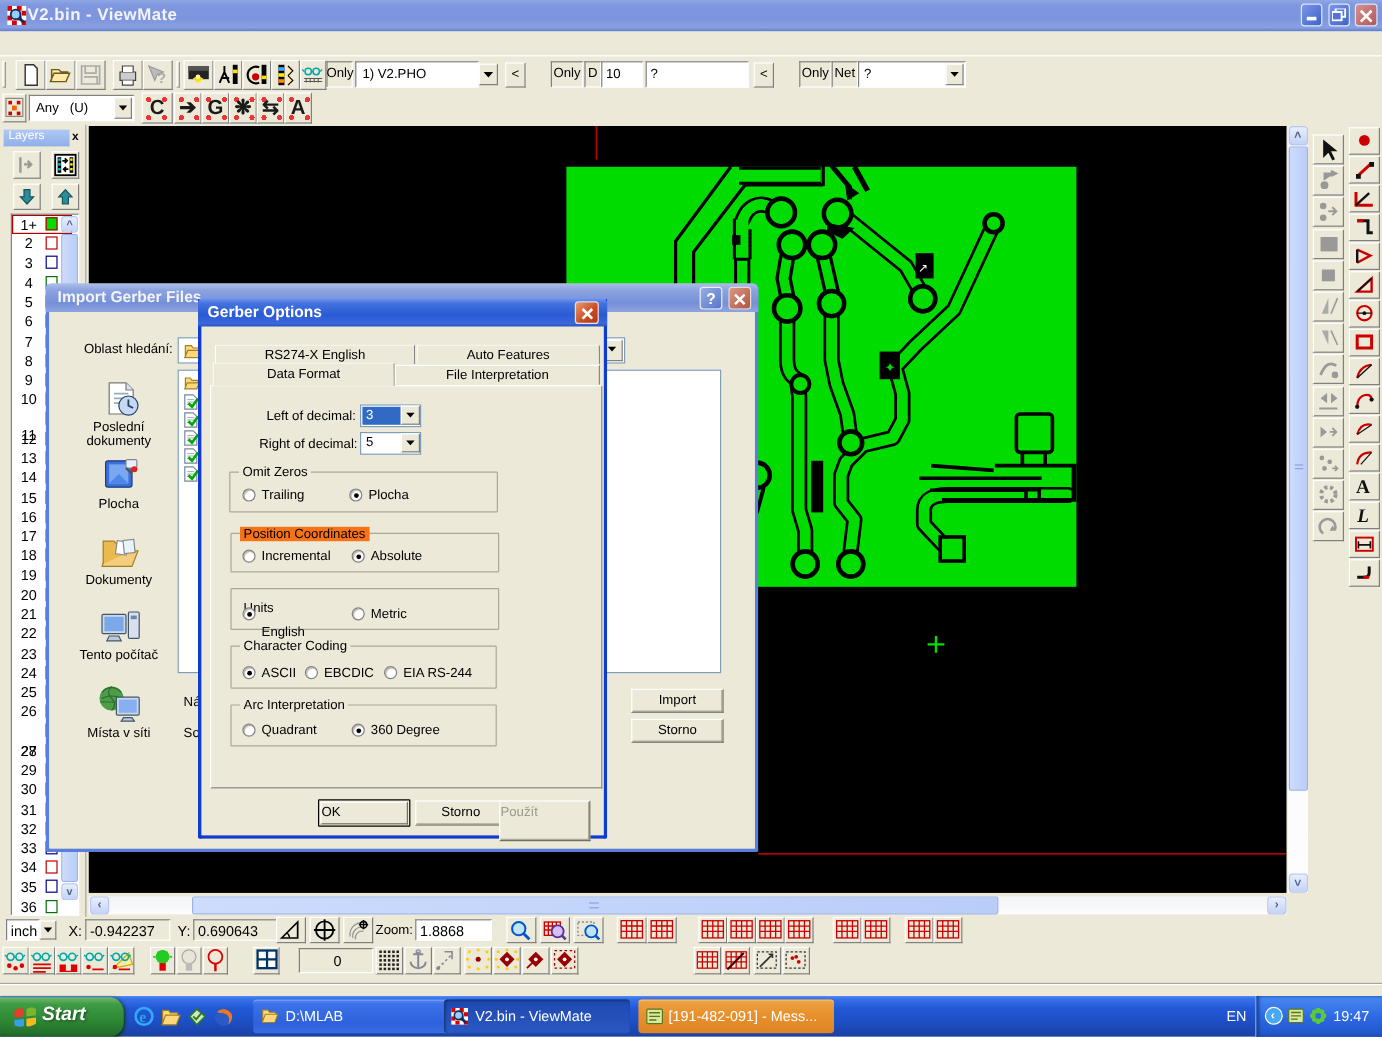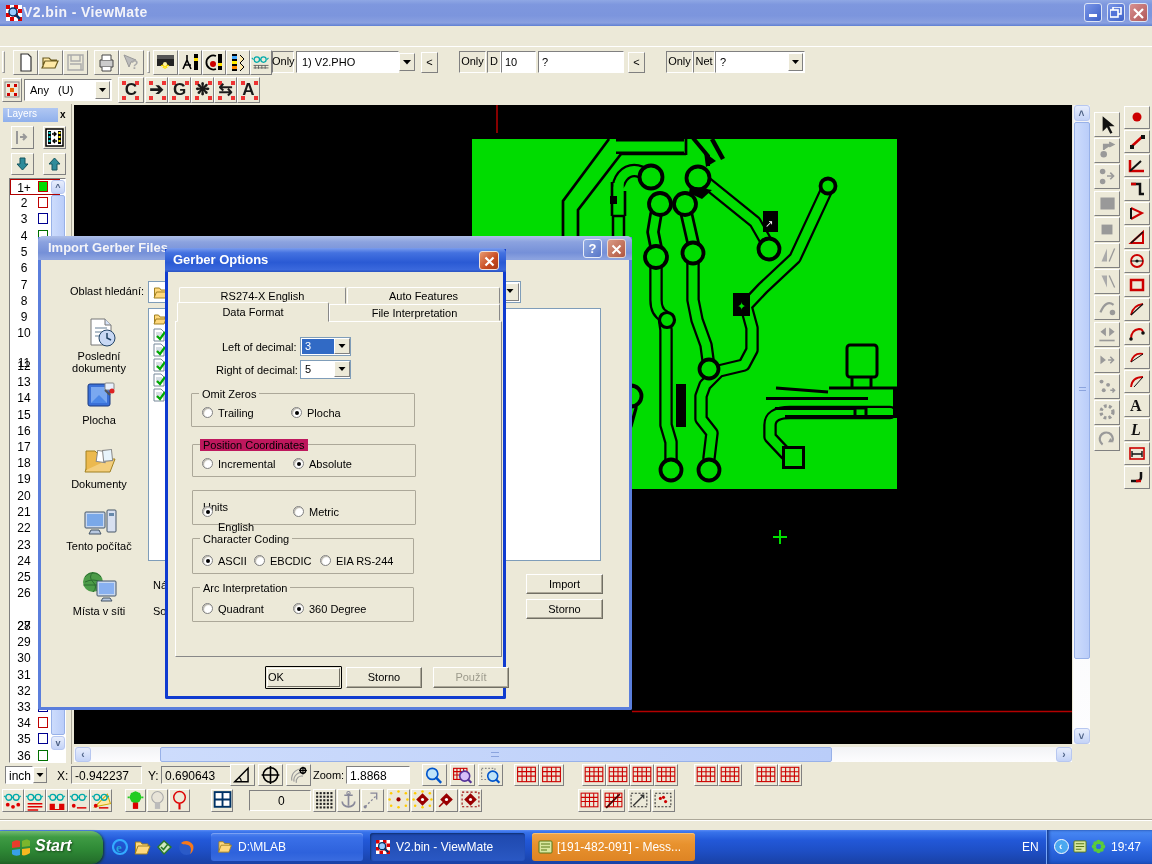--- a/index.html
+++ b/index.html
@@ -634,21 +634,21 @@
       </div>
  <div class="abs" style="left:23px;top:144px;width:224px;height:34px;border:1px solid #ACA899;border-radius:1px"></div>
       <span class="lbl" style="left:31px;top:139px;background:#ECE9D8;padding:0 3px">Omit Zeros</span>
       <div style="position:absolute;left:34px;top:158px;width:11px;height:11px;border-radius:50%;background:#fff;border:1px solid #808080;box-shadow:inset 1px 1px 1px #B8B4A8"></div>
       <span class="lbl" style="left:50px;top:158px">Trailing</span>
       <div style="position:absolute;left:123px;top:158px;width:11px;height:11px;border-radius:50%;background:#fff;border:1px solid #808080;box-shadow:inset 1px 1px 1px #B8B4A8">
         <div style="position:absolute;left:3px;top:3px;width:4px;height:4px;border-radius:50%;background:#000"></div>
       </div>
       <span class="lbl" style="left:139px;top:158px">Plocha</span>
  <div class="abs" style="left:24px;top:195px;width:224px;height:33px;border:1px solid #ACA899;border-radius:1px"></div>
-      <span class="lbl" style="left:32px;top:190px;background:#be185d;padding:0 3px">Position Coordinates</span>
+      <span class="lbl" style="left:32px;top:190px;background:#f97316;padding:0 3px">Position Coordinates</span>
       <div style="position:absolute;left:34px;top:209px;width:11px;height:11px;border-radius:50%;background:#fff;border:1px solid #808080;box-shadow:inset 1px 1px 1px #B8B4A8"></div>
       <span class="lbl" style="left:50px;top:209px">Incremental</span>
       <div style="position:absolute;left:125px;top:209px;width:11px;height:11px;border-radius:50%;background:#fff;border:1px solid #808080;box-shadow:inset 1px 1px 1px #B8B4A8">
         <div style="position:absolute;left:3px;top:3px;width:4px;height:4px;border-radius:50%;background:#000"></div>
       </div>
       <span class="lbl" style="left:141px;top:209px">Absolute</span>
  <div class="abs" style="left:24px;top:241px;width:224px;height:35px;border:1px solid #ACA899;border-radius:1px"></div>
       <span class="lbl" style="left:32px;top:252px;background:#ECE9D8;padding:0 3px">Units</span>
       <div style="position:absolute;left:34px;top:257px;width:11px;height:11px;border-radius:50%;background:#fff;border:1px solid #808080;box-shadow:inset 1px 1px 1px #B8B4A8">
         <div style="position:absolute;left:3px;top:3px;width:4px;height:4px;border-radius:50%;background:#000"></div>
@@ -672,21 +672,21 @@
       <span class="lbl" style="left:50px;top:354px">Quadrant</span>
       <div style="position:absolute;left:125px;top:354px;width:11px;height:11px;border-radius:50%;background:#fff;border:1px solid #808080;box-shadow:inset 1px 1px 1px #B8B4A8">
         <div style="position:absolute;left:3px;top:3px;width:4px;height:4px;border-radius:50%;background:#000"></div>
       </div>
       <span class="lbl" style="left:141px;top:354px">360 Degree</span>
 
  <div class="abs" style="left:97px;top:417px;width:77px;height:23px;background:#ECE9D8;border:1px solid #000;border-radius:1px">
         <div style="position:absolute;left:1px;top:1px;right:1px;bottom:1px;border:1px solid;border-color:#fff #716F64 #716F64 #fff;text-align:left"><span style="position:relative;top:2px">OK</span></div>
       </div>
  <div class="btn2" style="left:178px;top:418px;width:76px;height:21px;text-align:center;border-color:#fff #716F64 #716F64 #fff;box-shadow:inset -1px -1px 0 #ACA899"><span style="position:relative;top:3px">Storno</span></div>
- <div class="btn2" style="left:265px;top:418px;width:76px;height:21px;text-align:center;border-color:#fff #716F64 #716F64 #fff;box-shadow:inset -1px -1px 0 #ACA899"><span style="position:relative;top:3px;color:#9C9A8C">Použít</span></div>
+ <div class="btn2" style="left:248px;top:418px;width:76px;height:34px;border-color:#fff #716F64 #716F64 #fff;box-shadow:inset -1px -1px 0 #ACA899"><span style="position:relative;top:3px;color:#9C9A8C">Použít</span></div>
 </div>
 
 <div class="abs" id="st1">
  <div class="fld2" style="left:5px;top:2px;width:28px;height:18px">
         <span style="position:absolute;left:3px;top:2px;font-size:12px">inch</span>
       </div>
  <div class="btn2" style="left:33px;top:3px;width:14px;height:16px"><svg width="12" height="14" viewBox="0 0 12 14">
           <path d="M2.5,5 l3.5,4 3.5,-4 z" fill="#000"></path>
         </svg></div>
  <span class="lbl" style="left:57px;top:5px;font-size:12px">X:</span>
@@ -941,21 +941,21 @@
         <path d="M1,14 l3,-8 h12 l-3,8 z M1.5,13 v-11 h5 l1.5,2 h6 v2" fill="#FFD87C" stroke="#A08020"></path>
       </svg>
  <svg class="abs" style="left:156px;top:9px" width="17" height="17" viewBox="0 0 17 17">
         <path d="M2,8 L8,2 L15,8 L8,15 Z" fill="#CFE8C0" stroke="#2A7A2A" stroke-width="1.4"></path>
         <path d="M5,8 l2.5,2.5 L12,5" stroke="#2A7A2A" stroke-width="1.6" fill="none"></path>
       </svg>
  <svg class="abs" style="left:178px;top:9px" width="17" height="17" viewBox="0 0 17 17">
         <circle cx="8.5" cy="8.5" r="7.5" fill="#2A5AC8"></circle>
         <path d="M3,4 C6,1 12,1 15,6 C16,9 15,13 12,15 C14,11 13,7 10,6 C7,5 5,6 3,4" fill="#F87818"></path>
       </svg>
- <div class="tbtn" style="left:211px;width:152px;background:linear-gradient(180deg,#5488F0 0%,#3A70E8 15%,#2E62DC 70%,#3A6CE0 100%);box-shadow:inset 0 1px 0 #7AA0F4">
+ <div class="tbtn" style="left:211px;width:168px;background:linear-gradient(180deg,#5488F0 0%,#3A70E8 15%,#2E62DC 70%,#3A6CE0 100%);box-shadow:inset 0 1px 0 #7AA0F4">
   <svg class="abs" style="left:6px;top:7px" width="16" height="13" viewBox="0 0 17 15">
           <path d="M1,14 l3,-8 h12 l-3,8 z M1.5,13 v-11 h5 l1.5,2 h6 v2" fill="#FFD87C" stroke="#A08020"></path>
         </svg>
   <span style="position:absolute;left:27px;top:7px">D:\MLAB</span>
  </div>
  <div class="tbtn" style="left:370px;width:155px;background:linear-gradient(180deg,#1E48AE 0%,#2450B8 50%,#2A58C4 100%);box-shadow:inset 1px 1px 2px #10306E">
   <svg class="abs" style="left:6px;top:7px" width="14" height="14" viewBox="0 0 16 16">
           <rect width="16" height="16" fill="#fff"></rect>
           <rect x="0" y="0" width="4" height="4" fill="#d00"></rect>
           <rect x="8" y="0" width="4" height="4" fill="#d00"></rect>

